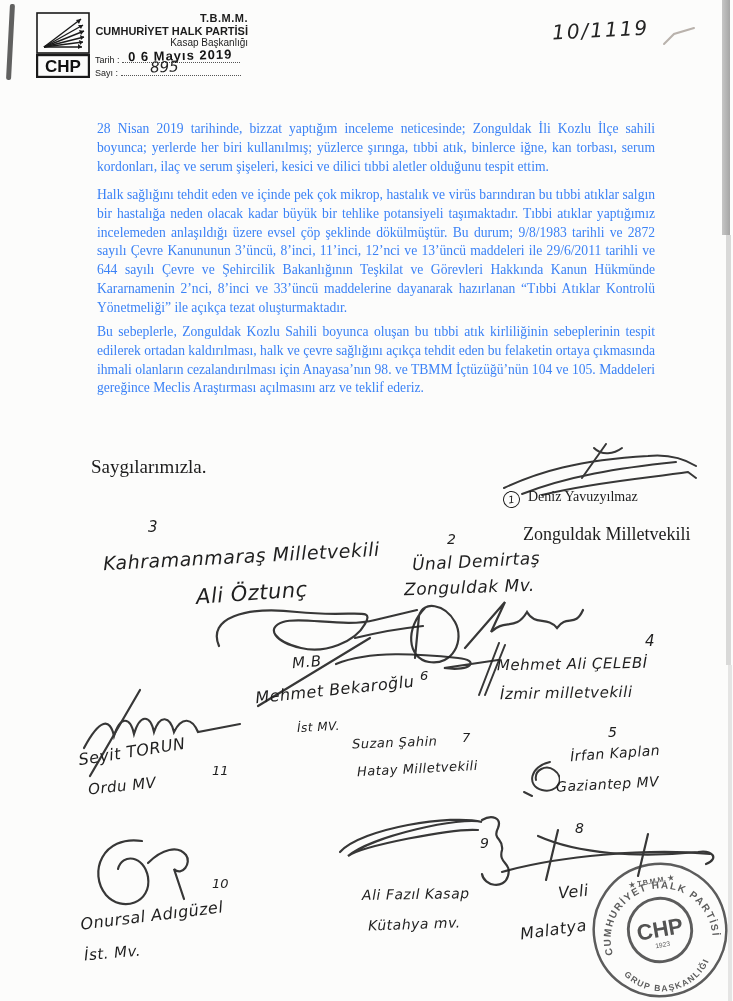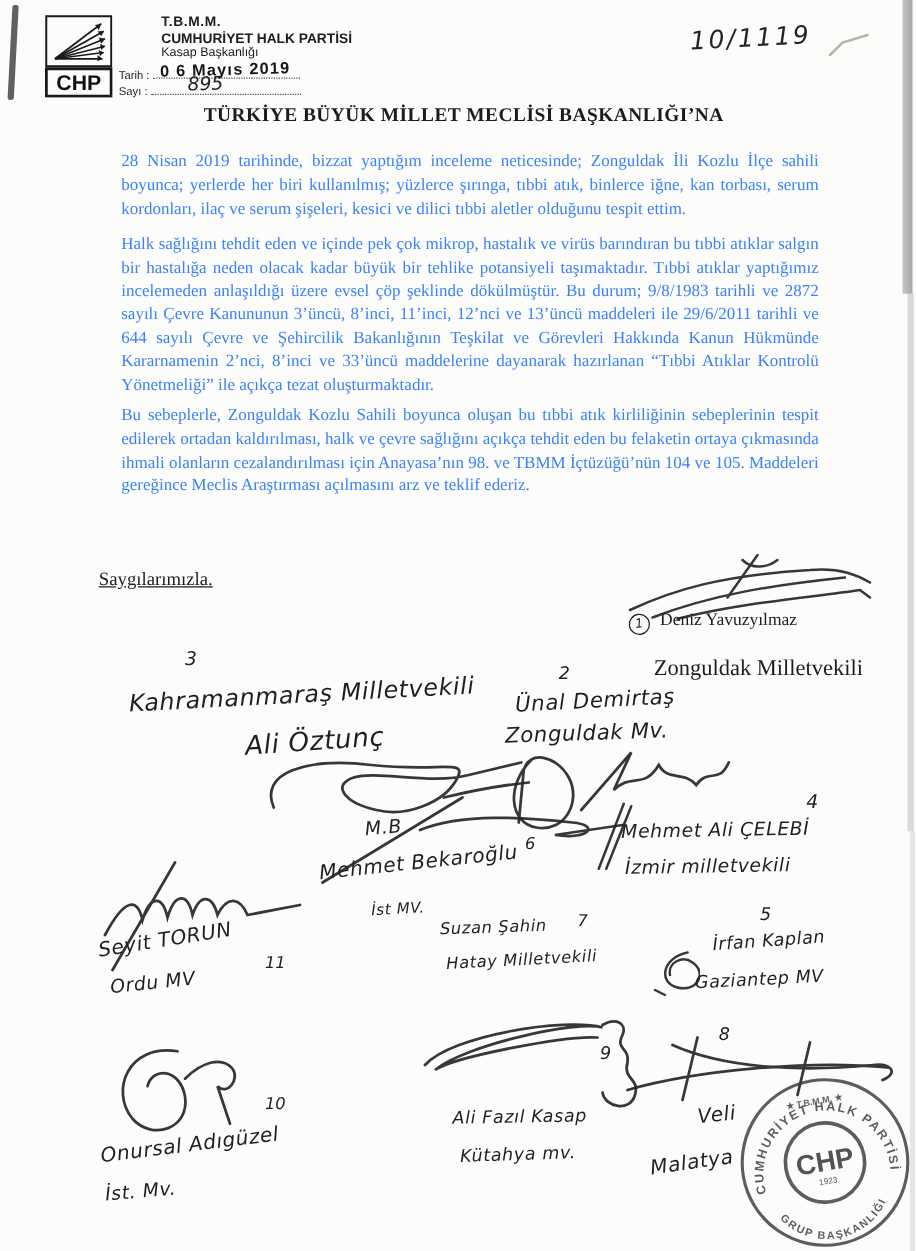--- a/index.html
+++ b/index.html
@@ -8,42 +8,42 @@
   
   .edge-right-top{position:absolute;left:722px;top:0;width:8px;height:235px;
     background:linear-gradient(to right,#9a9a9a,#5f5f5f);opacity:.55;}
   .edge-right-mid{position:absolute;left:726px;top:235px;width:5px;height:430px;background:#b5b5b5;opacity:.5;}
   .edge-right-bot{position:absolute;left:728px;top:665px;width:4px;height:336px;background:#d6d6d6;opacity:.6;}
   .edge-left-top{position:absolute;left:8px;top:4px;width:5px;height:76px;background:#3a3a3a;
     transform:rotate(3deg);opacity:.8;border-radius:2px;}
   .pencil-check{position:absolute;left:662px;top:26px;}
   
   .lh-logo{position:absolute;left:36px;top:12px;}
-  .lh-text{position:absolute;left:90px;top:12px;width:158px;text-align:left;
-    font-family:"Liberation Sans",sans-serif;line-height:1.15;margin-left:39px;}
+  .lh-text{position:absolute;left:90px;top:12px;width:158px;text-align:right;
+    font-family:"Liberation Sans",sans-serif;line-height:1.15;}
   .lh-tbmm{font-size:11px;font-weight:bold;letter-spacing:.5px;}
   .lh-party{font-size:11px;font-weight:bold;}
   .lh-unit{font-size:10px;}
   .lh-row{position:absolute;font-family:"Liberation Sans",sans-serif;font-size:9px;color:#222;}
   .lh-row .dots{display:inline-block;border-bottom:1px dotted #555;height:9px;}
   .lh-date-label{left:95px;top:53px;}
   .lh-sayi-label{left:95px;top:66px;}
   .date-stamp{position:absolute;left:128px;top:48px;font-family:"Liberation Sans",sans-serif;
     font-weight:bold;font-size:13px;letter-spacing:1px;transform:rotate(-1.5deg);color:#151515;white-space:nowrap;}
   .sayi-hand{position:absolute;left:150px;top:58px;font-family:"DejaVu Sans",sans-serif;
     font-style:italic;font-size:15px;transform:rotate(-2deg);color:#222;}
   
   .ref-hand{position:absolute;left:552px;top:18px;font-family:"DejaVu Sans",sans-serif;
     font-style:italic;font-size:20px;letter-spacing:2px;transform:rotate(-3deg);color:#242424;}
   .doc-title{position:absolute;left:88px;top:84px;width:566px;text-align:center;
     font-size:15.5px;font-weight:bold;letter-spacing:.4px;}
   .para{position:absolute;left:97px;width:558px;font-size:13.6px;line-height:1.38;
     text-align:justify;color:#3b82f6;}
   .p1{top:120px;} .p2{top:186px;} .p3{top:323px;}
-  .closing{position:absolute;left:79px;top:456px;font-size:15px;text-decoration:underline;}
+  .closing{position:absolute;left:91px;top:456px;font-size:19px;}
   
   .deniz-scrib{position:absolute;left:498px;top:438px;}
   .deniz-line{position:absolute;left:503px;top:489px;font-size:14px;white-space:nowrap;}
   .badge{display:inline-block;width:15px;height:15px;border:1.3px solid #222;border-radius:50%;
     text-align:center;font-size:10px;line-height:15px;font-family:"DejaVu Sans",sans-serif;
     font-style:italic;margin-right:8px;transform:rotate(-8deg);vertical-align:-2px;}
   .deniz-title{position:absolute;left:523px;top:524px;font-size:18px;}
   
   .hw{position:absolute;font-family:"DejaVu Sans",sans-serif;font-style:italic;color:#1f1f1f;
     white-space:nowrap;letter-spacing:.5px;}
@@ -138,21 +138,20 @@
   </div>
   <div class="lh-row lh-sayi-label">
     <span>Sayı :</span>
     <span class="dots" style="width:120px"></span>
   </div>
   <div class="date-stamp">0 6 Mayıs 2019</div>
   <div class="sayi-hand">895</div>
 
   <div class="ref-hand">10/1119</div>
 
-  <div class="doc-title">TÜRKİYE BÜYÜK MİLLET MECLİSİ BAŞKANLIĞI’NA</div>
   <div class="para p1">28 Nisan 2019 tarihinde, bizzat yaptığım inceleme neticesinde; Zonguldak İli Kozlu İlçe sahili boyunca; yerlerde her biri kullanılmış; yüzlerce şırınga, tıbbi atık, binlerce iğne, kan torbası, serum kordonları, ilaç ve serum şişeleri, kesici ve dilici tıbbi aletler olduğunu tespit ettim.</div>
   <div class="para p2">Halk sağlığını tehdit eden ve içinde pek çok mikrop, hastalık ve virüs barındıran bu tıbbi atıklar salgın bir hastalığa neden olacak kadar büyük bir tehlike potansiyeli taşımaktadır. Tıbbi atıklar yaptığımız incelemeden anlaşıldığı üzere evsel çöp şeklinde dökülmüştür. Bu durum; 9/8/1983 tarihli ve 2872 sayılı Çevre Kanununun 3’üncü, 8’inci, 11’inci, 12’nci ve 13’üncü maddeleri ile 29/6/2011 tarihli ve 644 sayılı Çevre ve Şehircilik Bakanlığının Teşkilat ve Görevleri Hakkında Kanun Hükmünde Kararnamenin 2’nci, 8’inci ve 33’üncü maddelerine dayanarak hazırlanan “Tıbbi Atıklar Kontrolü Yönetmeliği” ile açıkça tezat oluşturmaktadır.</div>
   <div class="para p3">Bu sebeplerle, Zonguldak Kozlu Sahili boyunca oluşan bu tıbbi atık kirliliğinin sebeplerinin tespit edilerek ortadan kaldırılması, halk ve çevre sağlığını açıkça tehdit eden bu felaketin ortaya çıkmasında ihmali olanların cezalandırılması için Anayasa’nın 98. ve TBMM İçtüzüğü’nün 104 ve 105. Maddeleri gereğince Meclis Araştırması açılmasını arz ve teklif ederiz.</div>
   <div class="closing">Saygılarımızla.</div>
 
   <svg class="deniz-scrib" width="205" height="58" viewBox="0 0 205 58">
     <g stroke="#222" stroke-width="2" fill="none" stroke-linecap="round" opacity=".9">
       <path d="M6,50 C40,34 80,22 150,18 C170,16 185,20 198,28"></path>
       <path d="M24,56 C70,38 120,30 178,24"></path>
       <path d="M44,57 C96,44 150,40 190,34 L198,40"></path>

